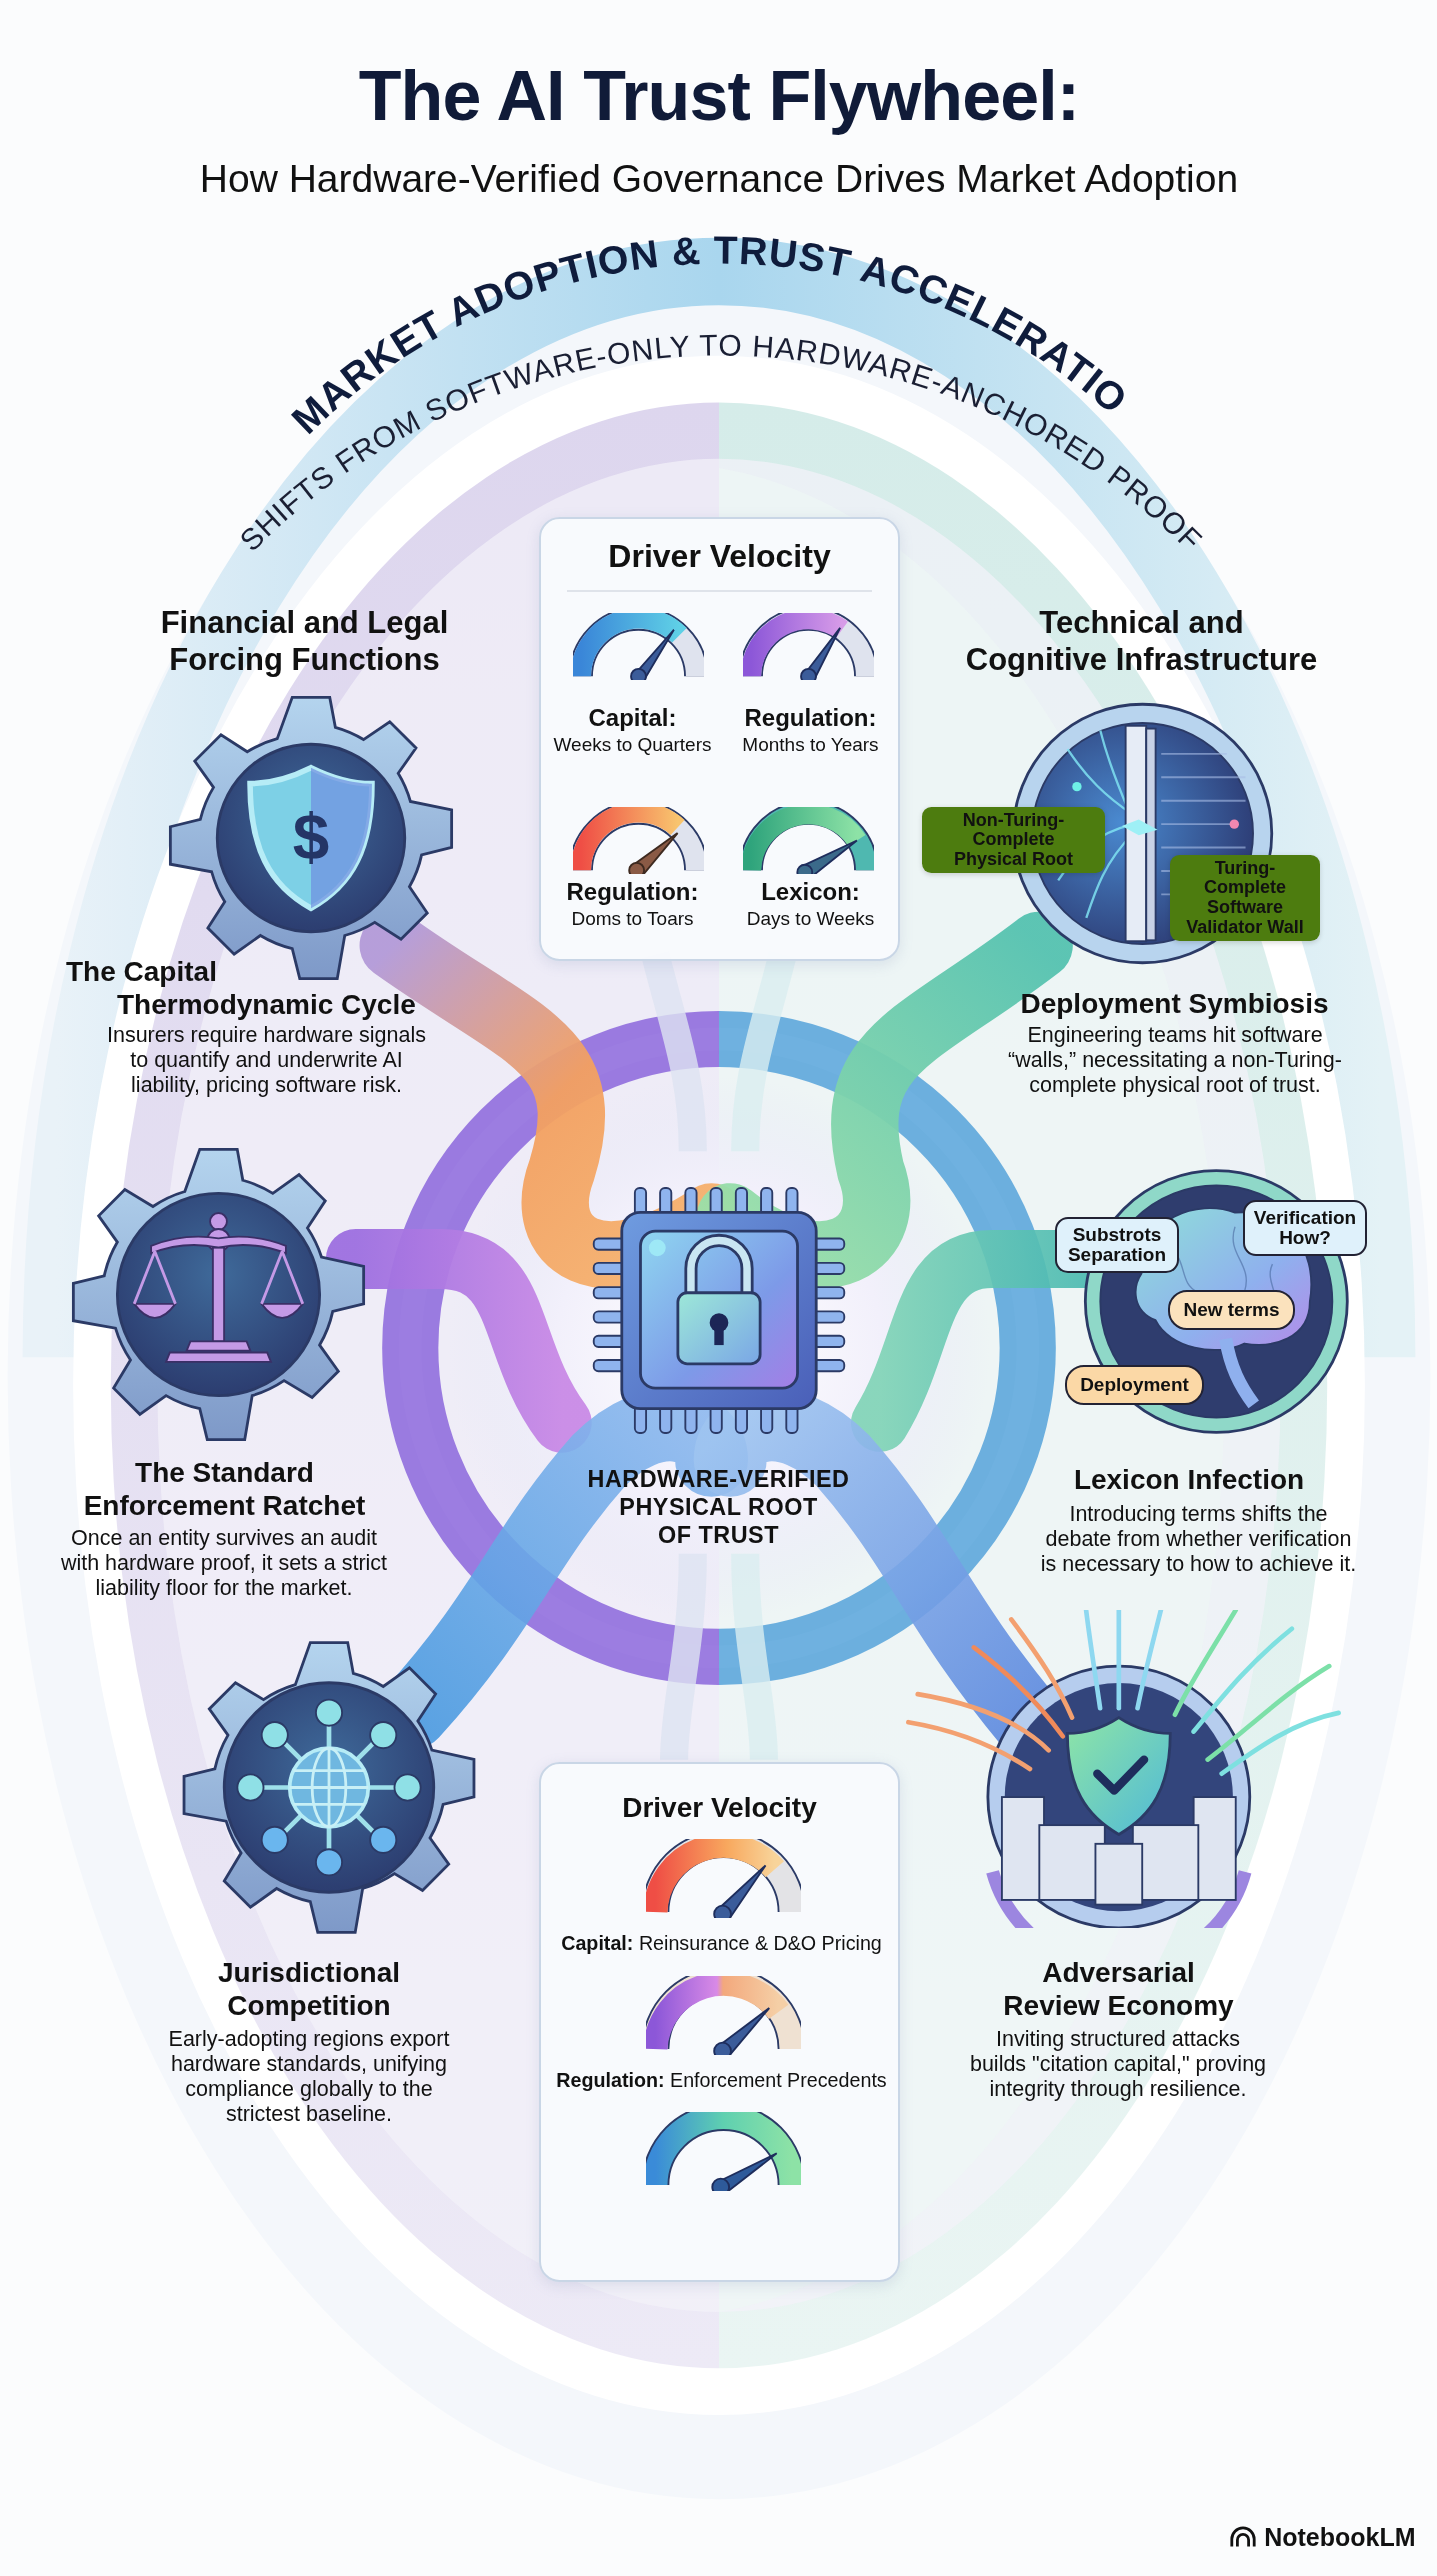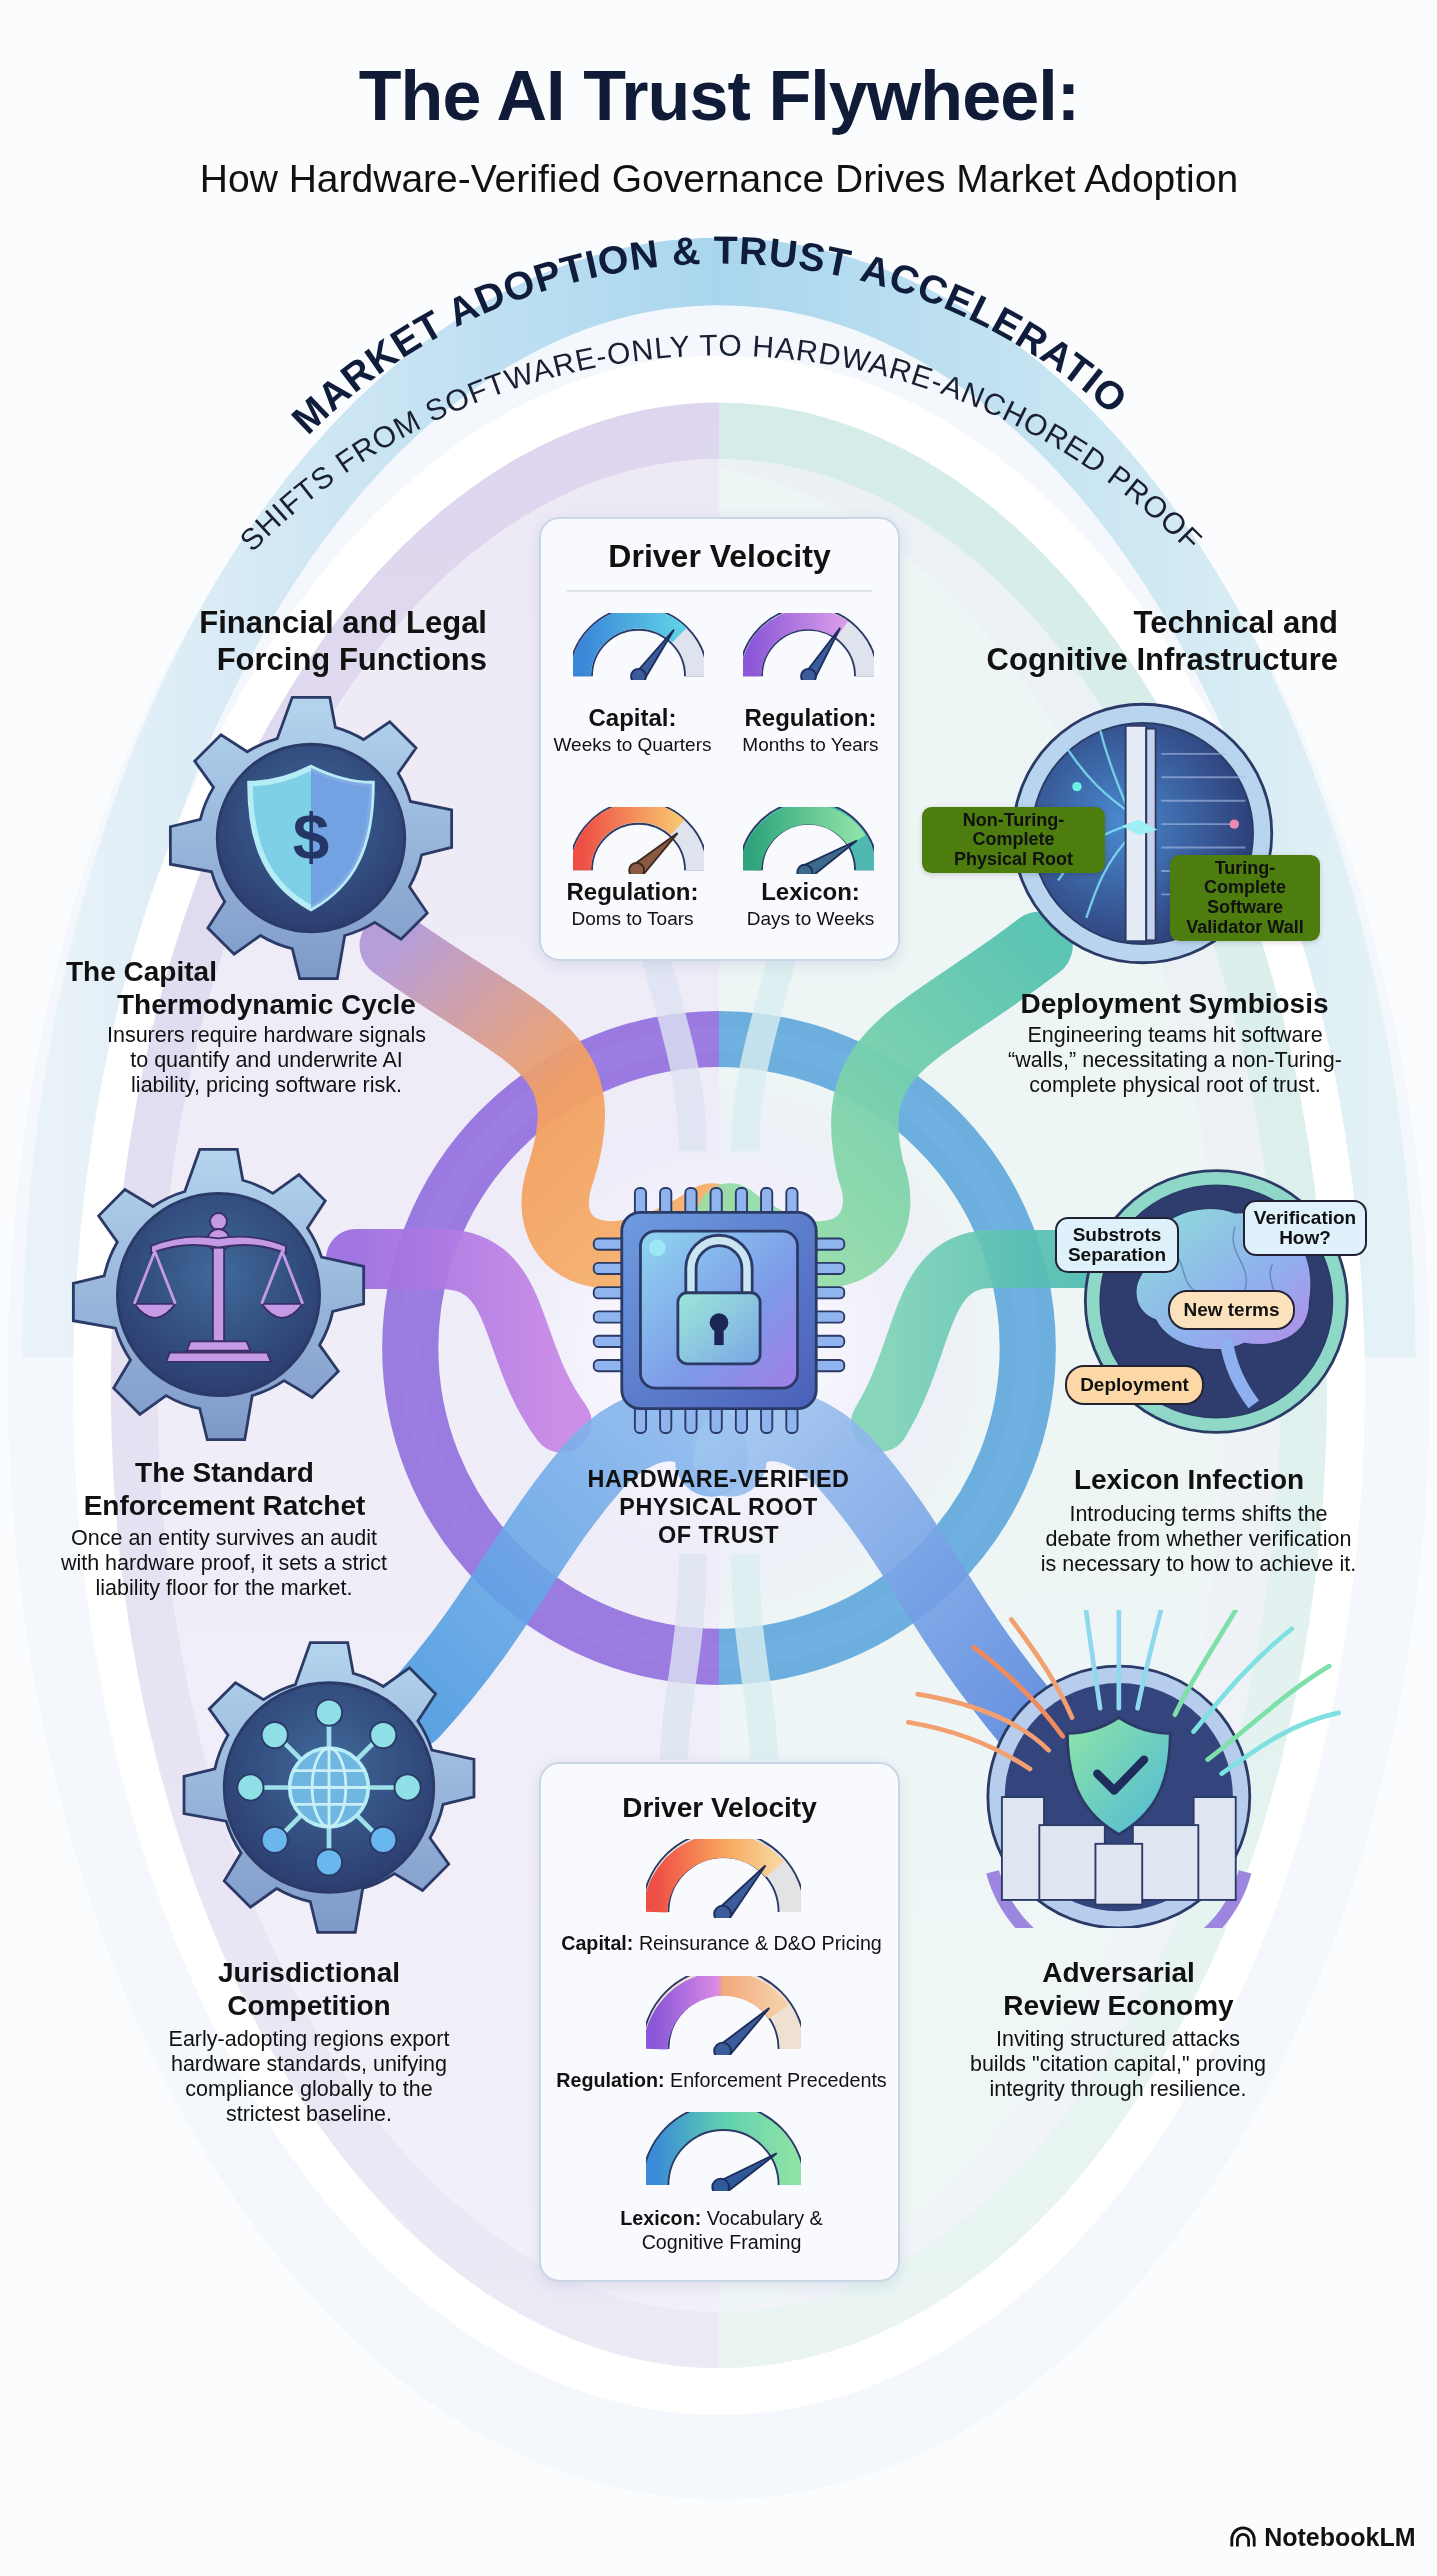--- a/index.html
+++ b/index.html
@@ -36,21 +36,21 @@
       box-shadow: 0 3.7px 13px rgba(120,140,180,0.18);
     }
     .dv-title {
       position: absolute; left: 0; width: 100%;
       text-align: center; font-weight: 700; color: #111;
     }
     .gauge-label-bold { font-weight: 700; }
 
     
     .sec-heading {
-      position: absolute; text-align: right;
+      position: absolute; text-align: center;
       font-size: 31px; font-weight: 700; line-height: 37px; color: #111;
     }
     .item-title {
       position: absolute; text-align: center;
       font-size: 28px; font-weight: 700; line-height: 33px; color: #111;
     }
     .item-desc {
       position: absolute; text-align: center;
       font-size: 21.5px; line-height: 25px; color: #111;
     }
@@ -598,24 +598,20 @@
           <stop offset="0" stop-color="#3a8bd8"></stop>
           <stop offset="0.5" stop-color="#5fd0b0"></stop>
           <stop offset="1" stop-color="#8de2a6"></stop>
         </linearGradient>
       </defs>
     <path d="M 10 78 A 73 73 0 0 1 156 78" fill="none" stroke="#2b3a66" stroke-width="30"></path>
     <path d="M 10 78 A 73 73 0 0 1 156 78" fill="none" stroke="url(#bg3)" stroke-width="26"></path>
     <path d="M 74 76 L 140 44 L 86 86 Z" fill="#2e5a9a" stroke="#1e2d5c" stroke-width="2"></path>
     <circle cx="80" cy="80" r="9" fill="#2e5a9a" stroke="#1e2d5c" stroke-width="2"></circle>
   </svg>
-  <div class="abs center-text" style="left:0; top:442px; width:361px; font-size:19.7px; line-height:24px;">
-    <div><span class="gauge-label-bold">Lexicon:</span> <span>Vocabulary &amp;</span></div>
-    <div>Cognitive Framing</div>
-  </div>
 </div>
 
 <div id="brand">
   <svg width="28" height="22.5" viewBox="0 0 30 24">
     <path d="M 3 22 L 3 14 A 12 12 0 0 1 27 14 L 27 22" fill="none" stroke="#111" stroke-width="3"></path>
     <path d="M 9 22 L 9 15 A 6 6 0 0 1 21 15 L 21 22" fill="none" stroke="#111" stroke-width="3"></path>
   </svg>
   <span>NotebookLM</span>
 </div>
 

